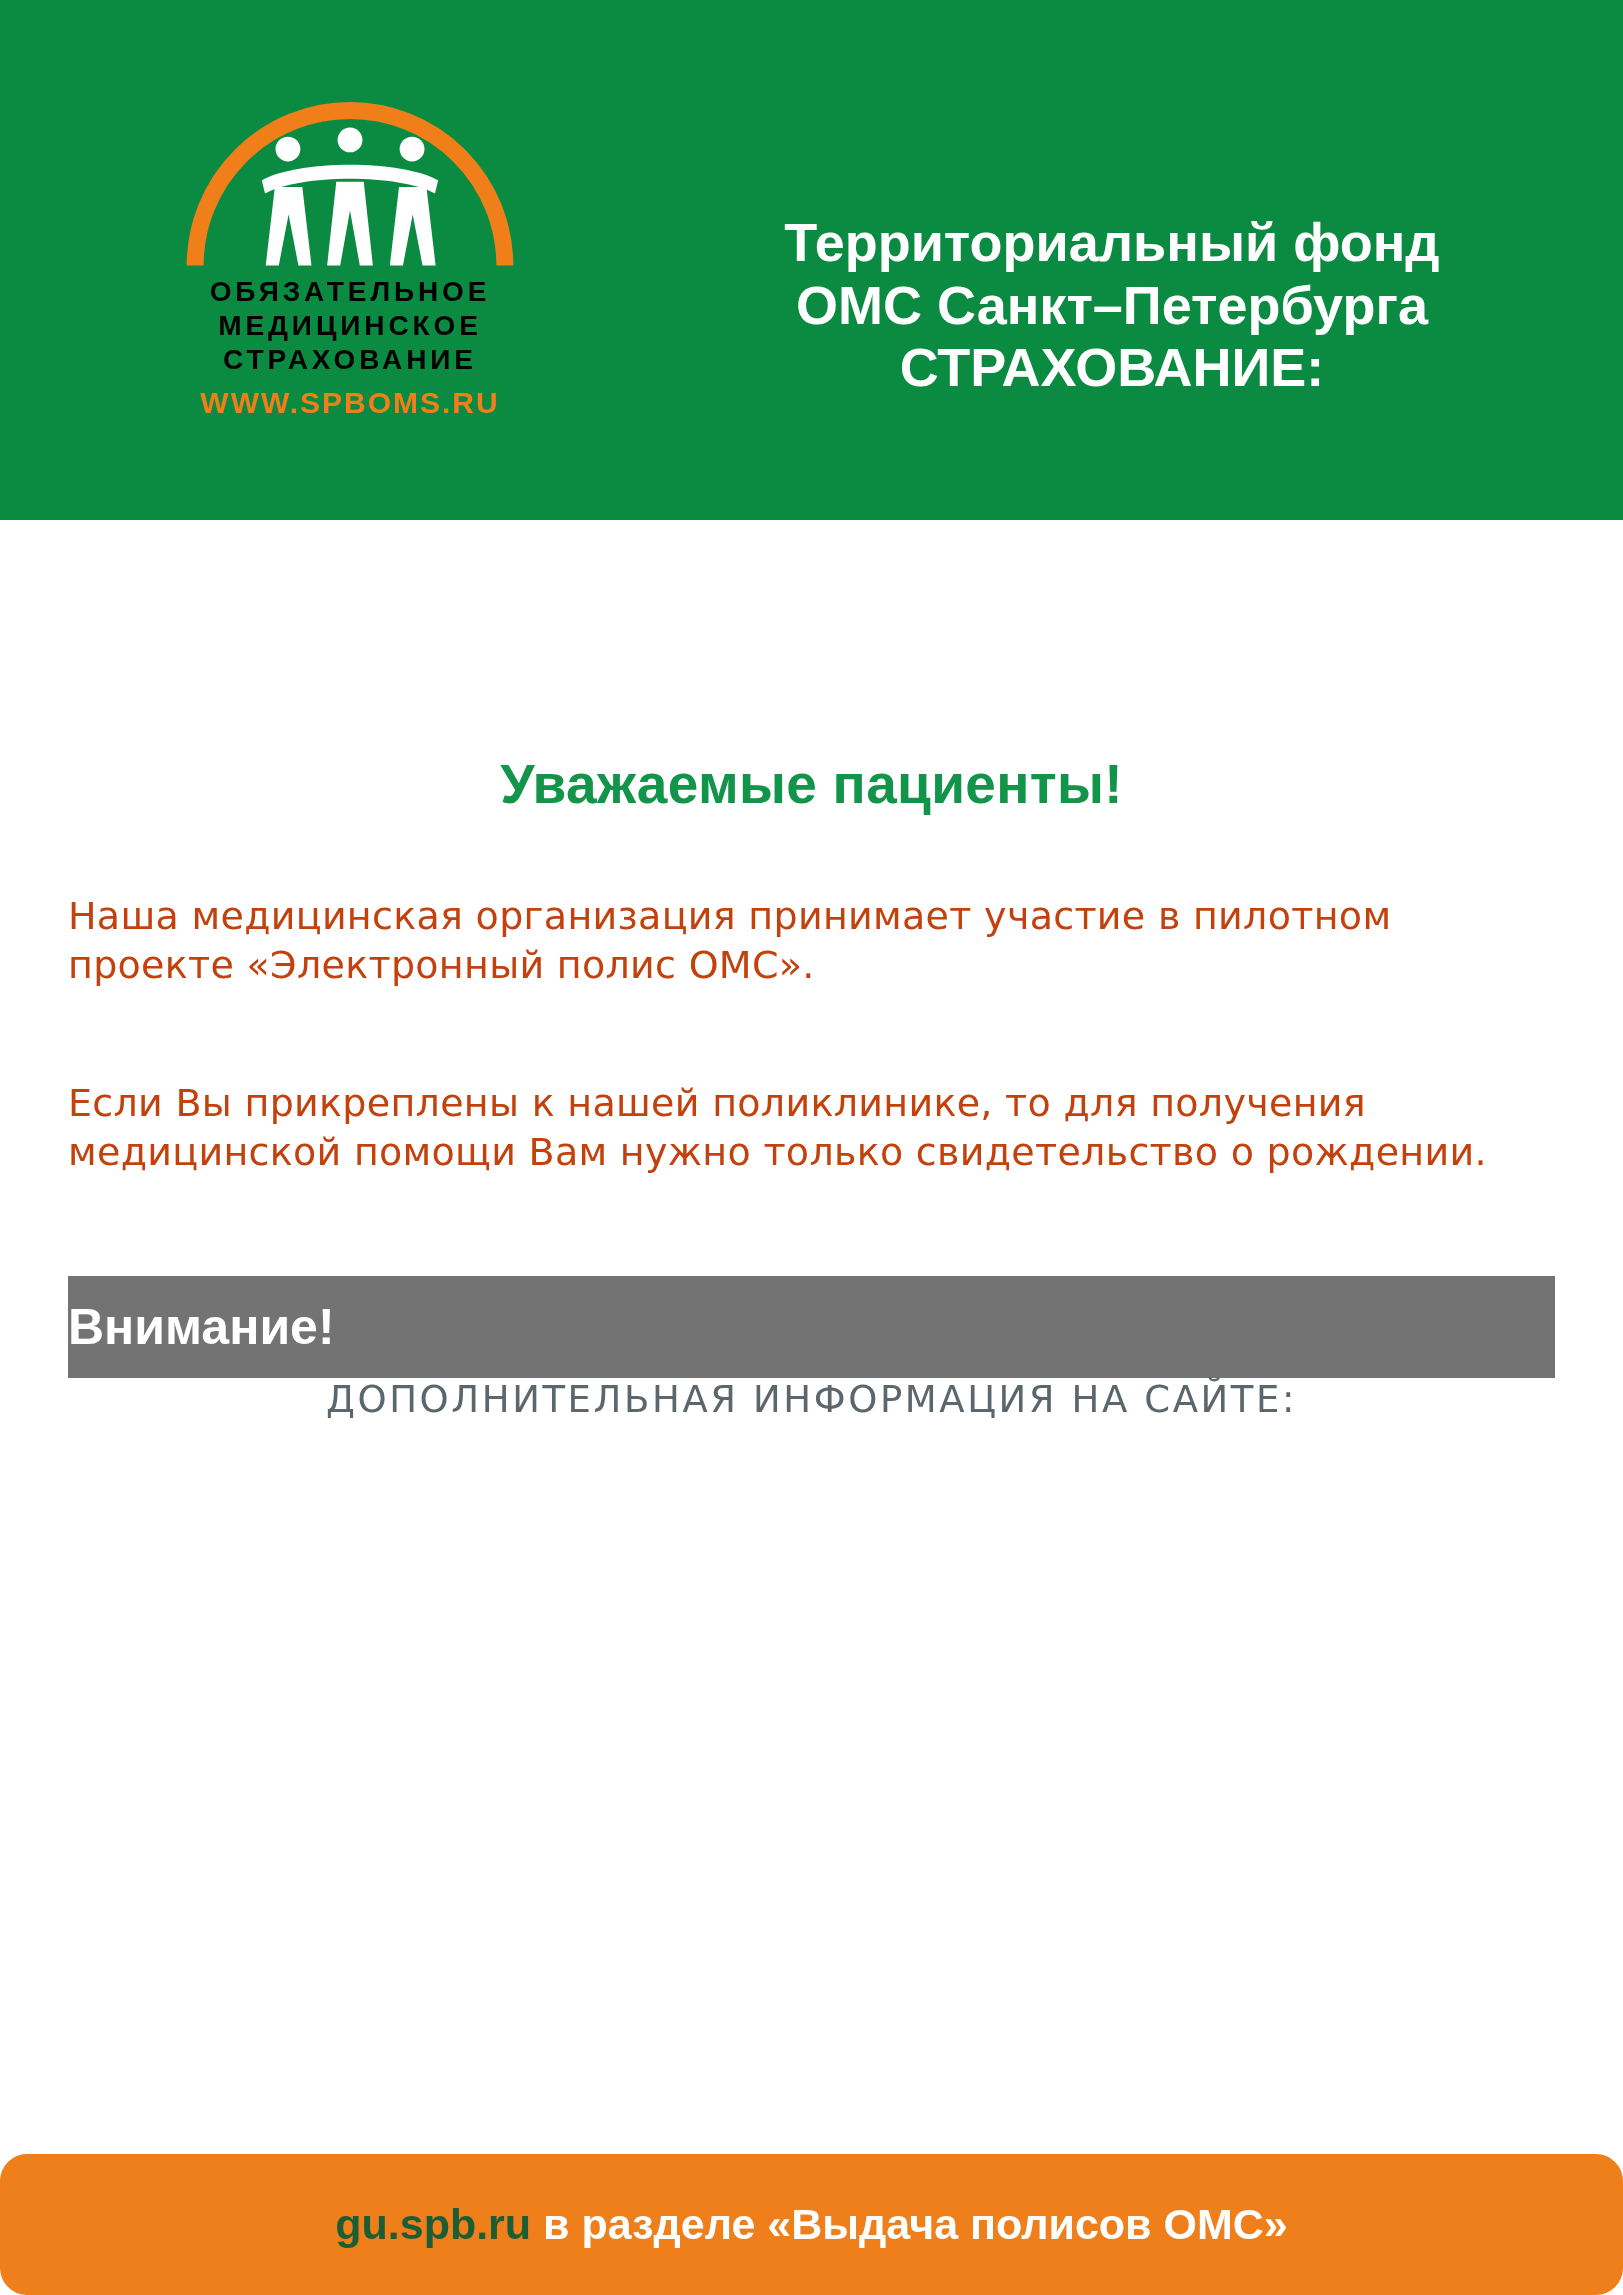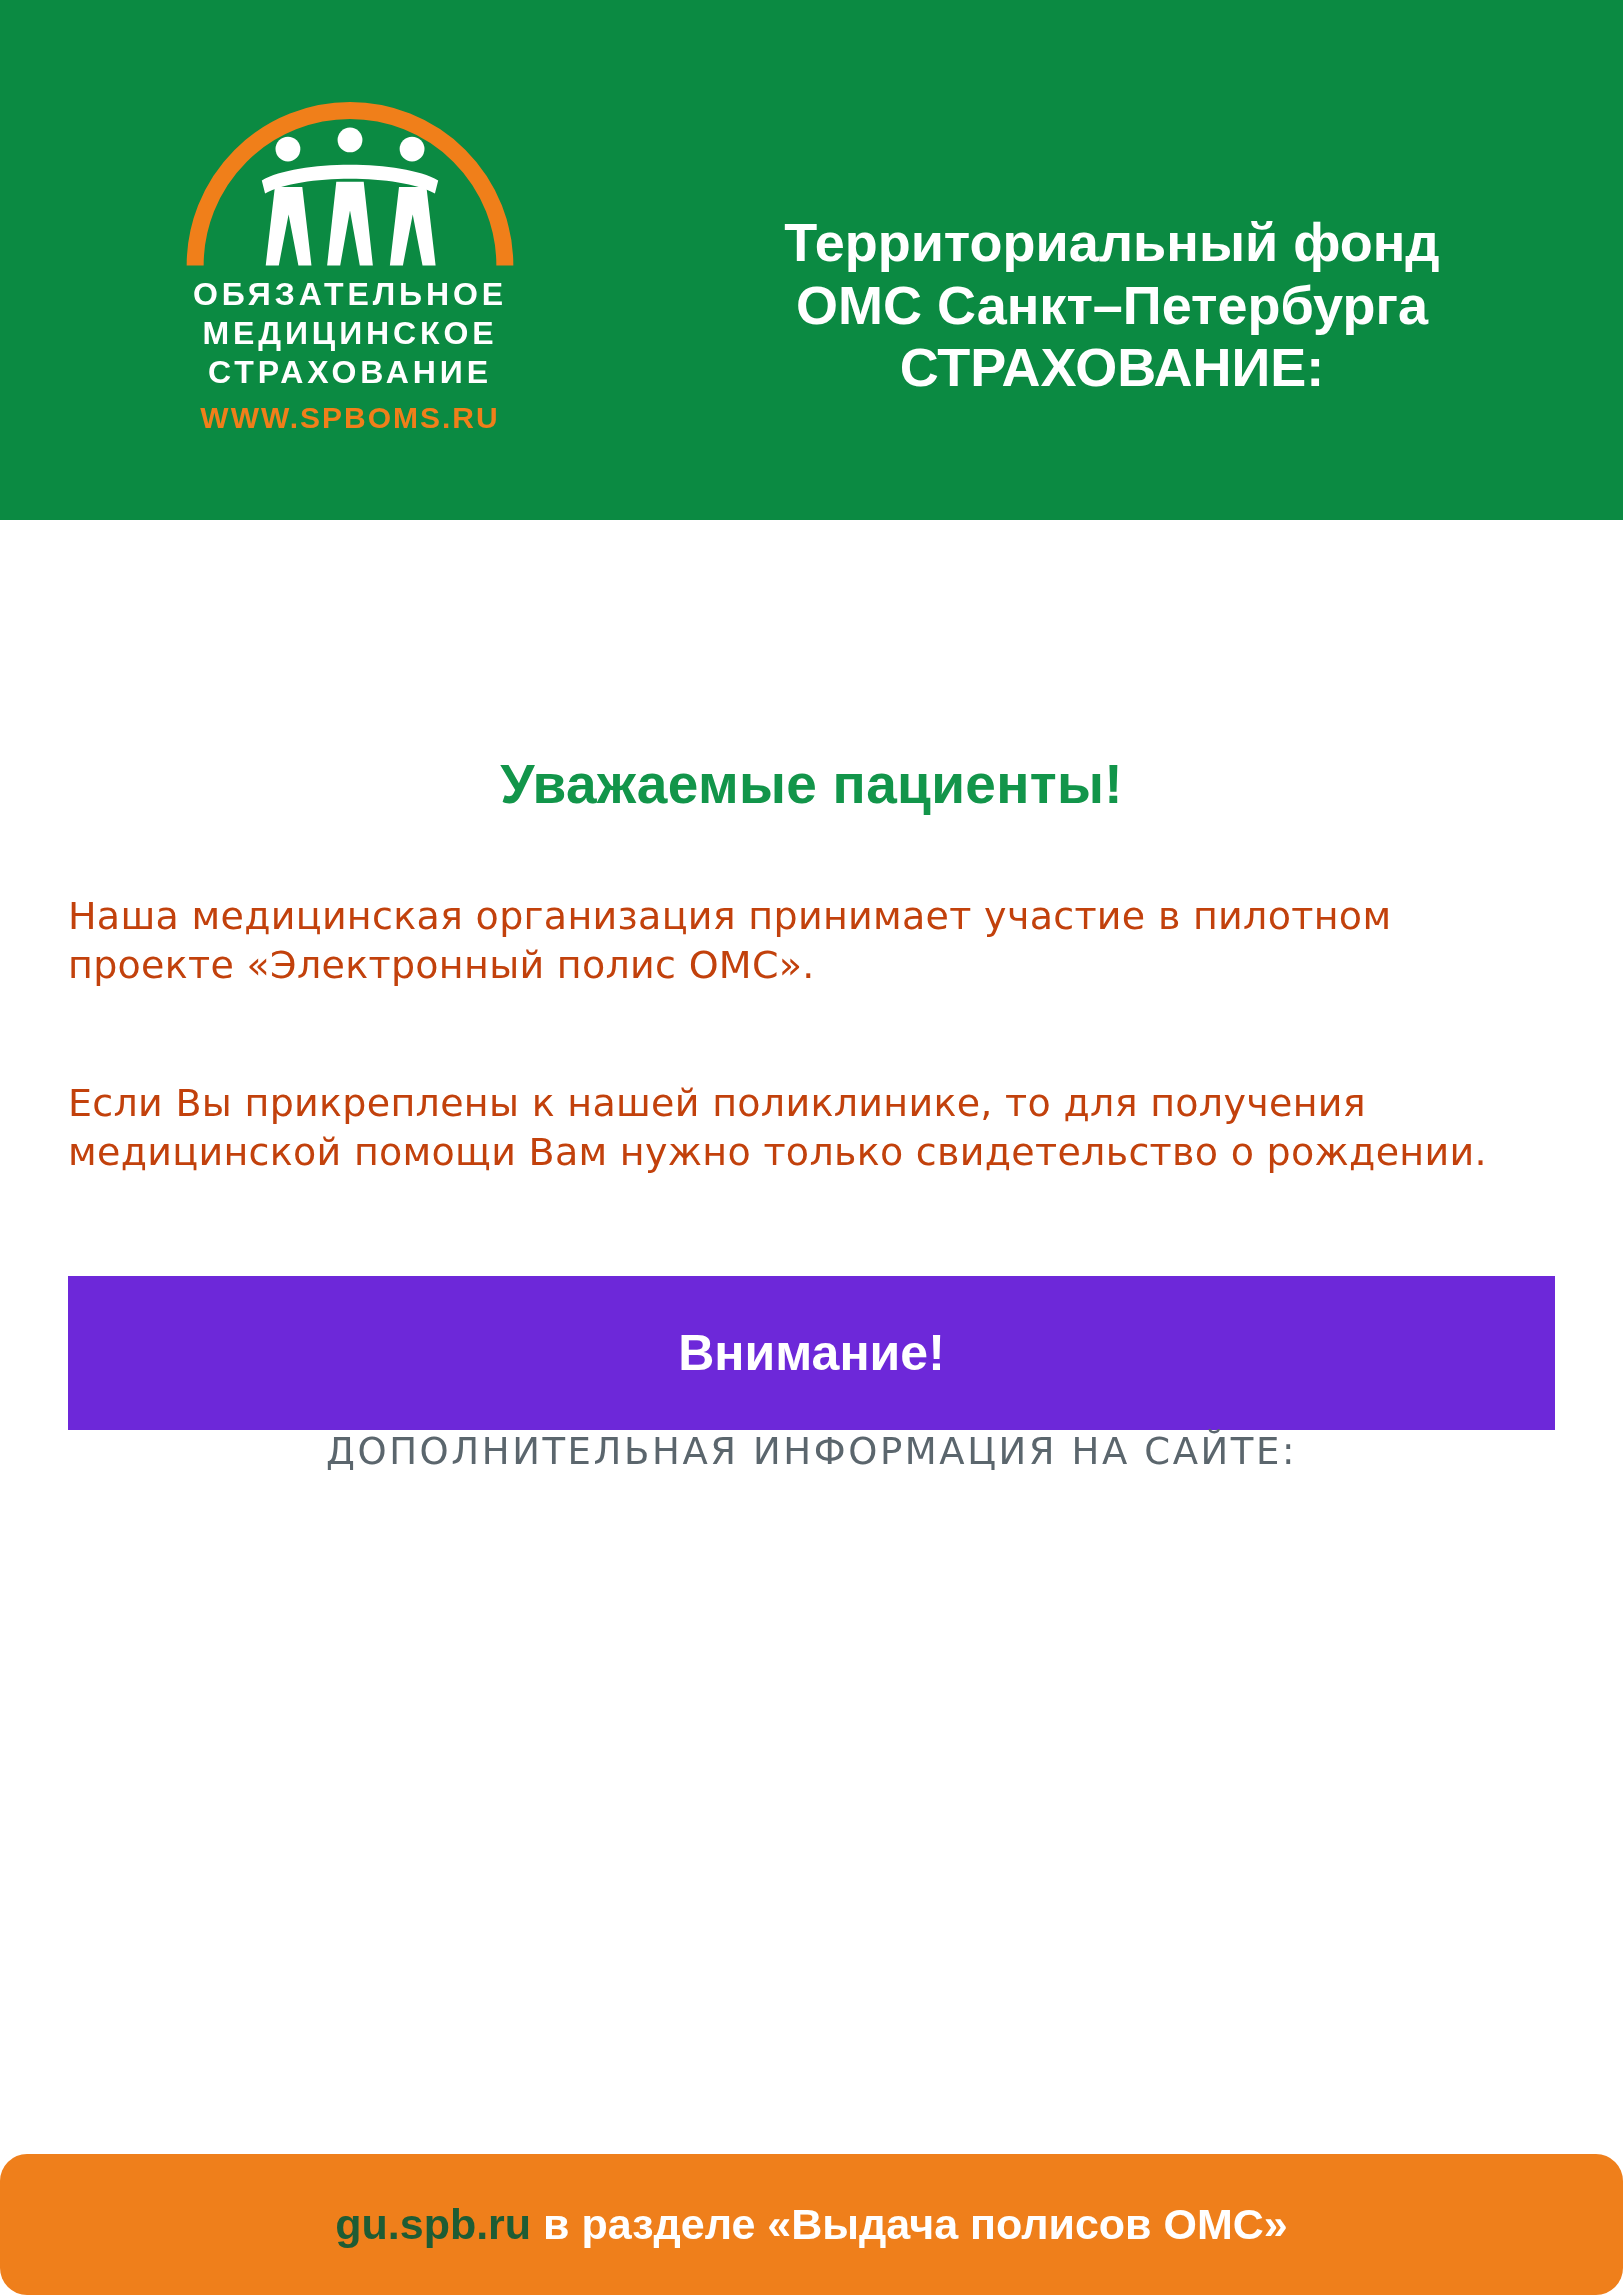--- a/index.html
+++ b/index.html
@@ -37,23 +37,23 @@
     width: 334px;
     height: 196px;
     margin: 0 auto;
   }
 
   .logo-caption {
     margin-top: 6.5px;
     text-align: center;
   }
   .logo-caption .line {
-    color: #ffffff;
-    font-weight: bold;
-    font-size: 32px;
+    color: #000000;
+    font-weight: bold;
+    font-size: 28px;
     letter-spacing: 3.9px;
     line-height: 1.22;
     white-space: nowrap;
   }
   .logo-caption .url {
     color: #f07f1a;
     font-weight: bold;
     font-size: 30px;
     letter-spacing: 2px;
     margin-top: 9.2px;
@@ -96,25 +96,25 @@
     font-family: "DejaVu Sans", sans-serif;
     font-size: 38px;
     line-height: 1.30;
     letter-spacing: 0.3px;
   }
   .para.p1 { margin-top: 76px; }
   .para.p2 { margin-top: 88px; }
 
   .attention-bar {
     margin-top: 98px;
-    height: 154px;
-    background: #6d28d9;
+    height: 102px;
+    background: #737373;
     display: flex;
     align-items: center;
-    justify-content: center;
+    justify-content: flex-start;
   }
   .attention-bar .label {
     color: #ffffff;
     font-weight: bold;
     font-size: 50px;
   }
 
   .para.p3 {
     margin-top: 98px;
     text-align: justify;

